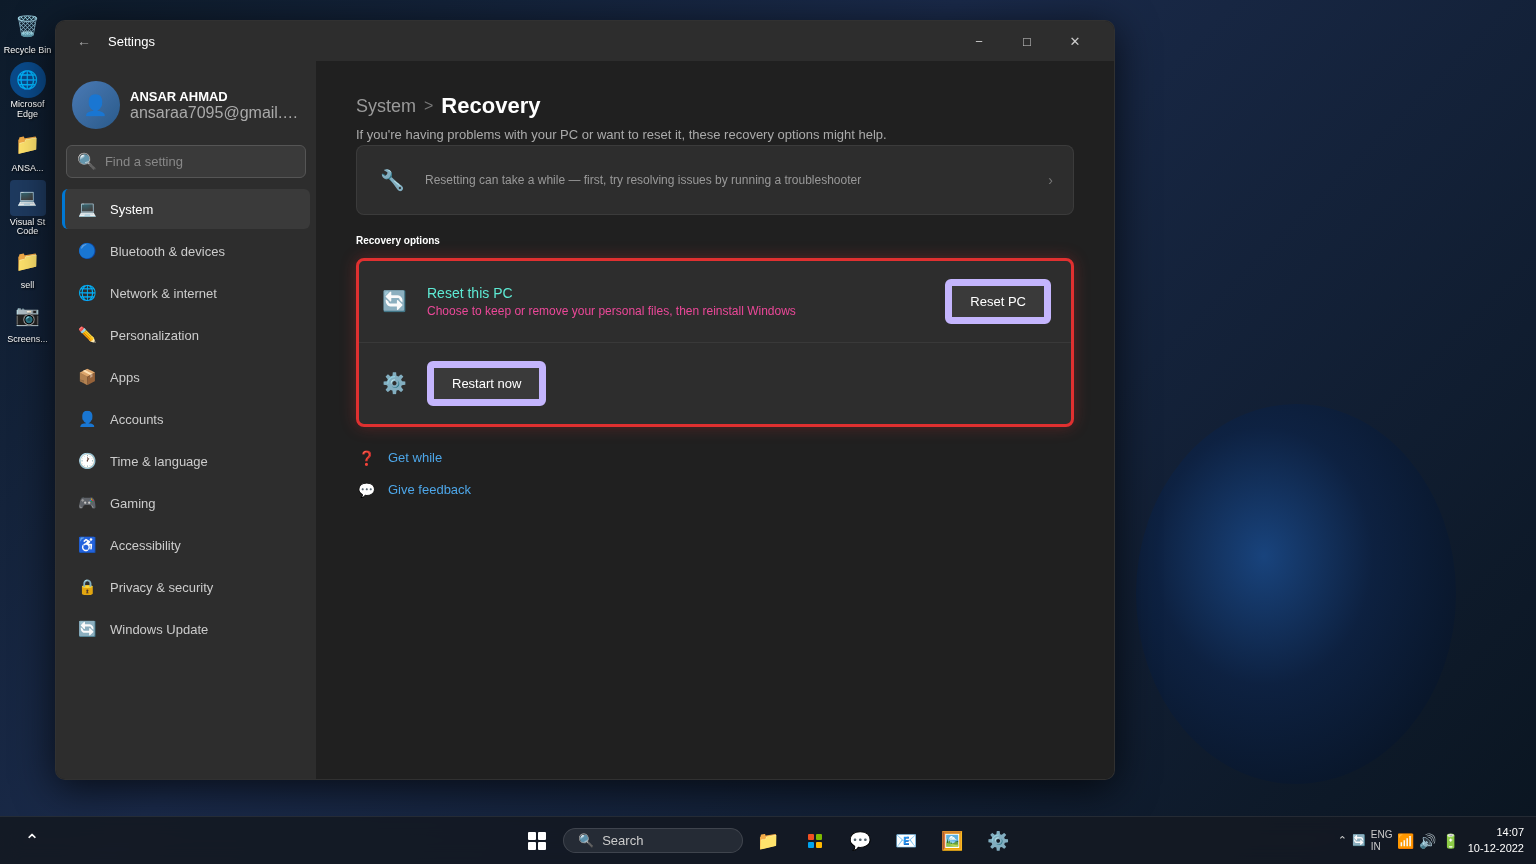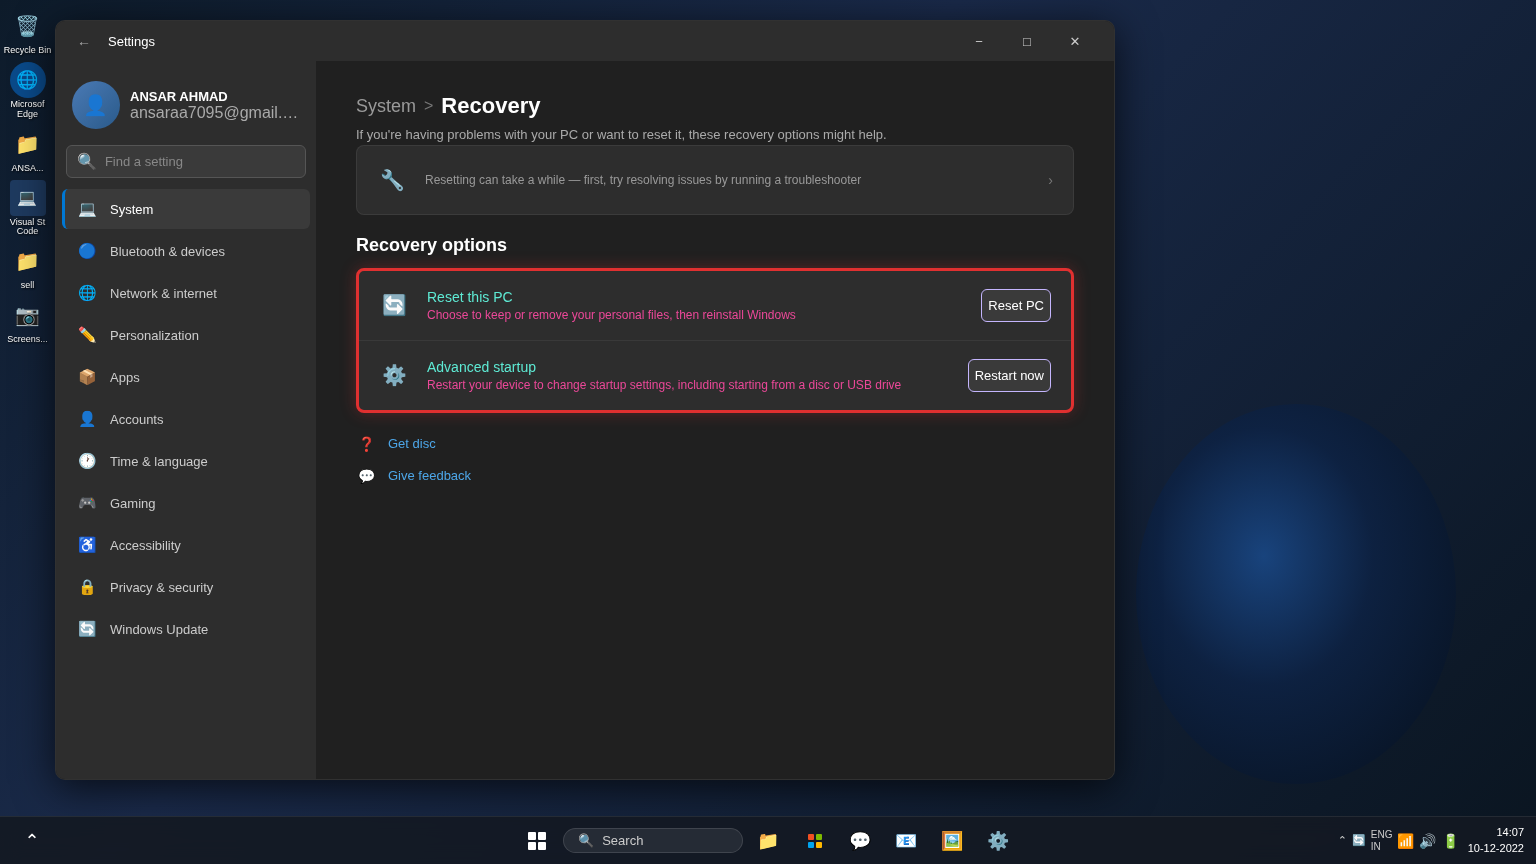--- a/index.html
+++ b/index.html
@@ -394,21 +394,21 @@
       color: #999;
       font-size: 12px;
     }
     .card-chevron {
       color: #777;
       font-size: 14px;
     }
 
     .section-label {
       color: #fff;
-      font-size: 18px;
+      font-size: 10px;
       font-weight: 600;
       margin-bottom: 12px;
       margin-top: 4px;
     }
 
     
     .recovery-options-card {
       border-radius: 8px;
       border: 3px solid #e03030;
       overflow: hidden;
@@ -433,23 +433,23 @@
       font-weight: 400;
       margin-bottom: 3px;
     }
     .option-desc {
       color: #ec4899;
       font-size: 12px;
     }
     .option-btn {
       background: #3a3a3a;
       color: #fff;
-      border: 1px solid #c4b5fd;
+      border: 7px solid #c4b5fd;
       border-radius: 6px;
-      padding: 8px 6px;
+      padding: 8px 18px;
       font-size: 13px;
       cursor: pointer;
       font-family: inherit;
       white-space: nowrap;
       transition: background 0.15s;
     }
 
     .links-section {
       display: flex;
       flex-direction: column;
@@ -613,32 +613,28 @@
             <div class="card-icon">🔄</div>
             <div class="option-text">
               <div class="option-title">Reset this PC</div>
               <div class="option-desc">Choose to keep or remove your personal files, then reinstall Windows</div>
             </div>
             <button class="option-btn">Reset PC</button>
           </div>
 
           <div class="option-item">
             <div class="card-icon">⚙️</div>
-            <div class="option-text">
-              <div class="option-title">Advanced startup</div>
-              <div class="option-desc">Restart your device to change startup settings, including starting from a disc or USB drive</div>
-            </div>
             <button class="option-btn">Restart now</button>
           </div>
         </div>
 
         <div class="links-section">
           <a class="link-item">
             <span class="link-icon">❓</span>
-            <span>Get disc</span>
+            <span>Get while</span>
           </a>
           <a class="link-item">
             <span class="link-icon">💬</span>
             <span>Give feedback</span>
           </a>
         </div>
 
       </div>
     </div>
   </div>

